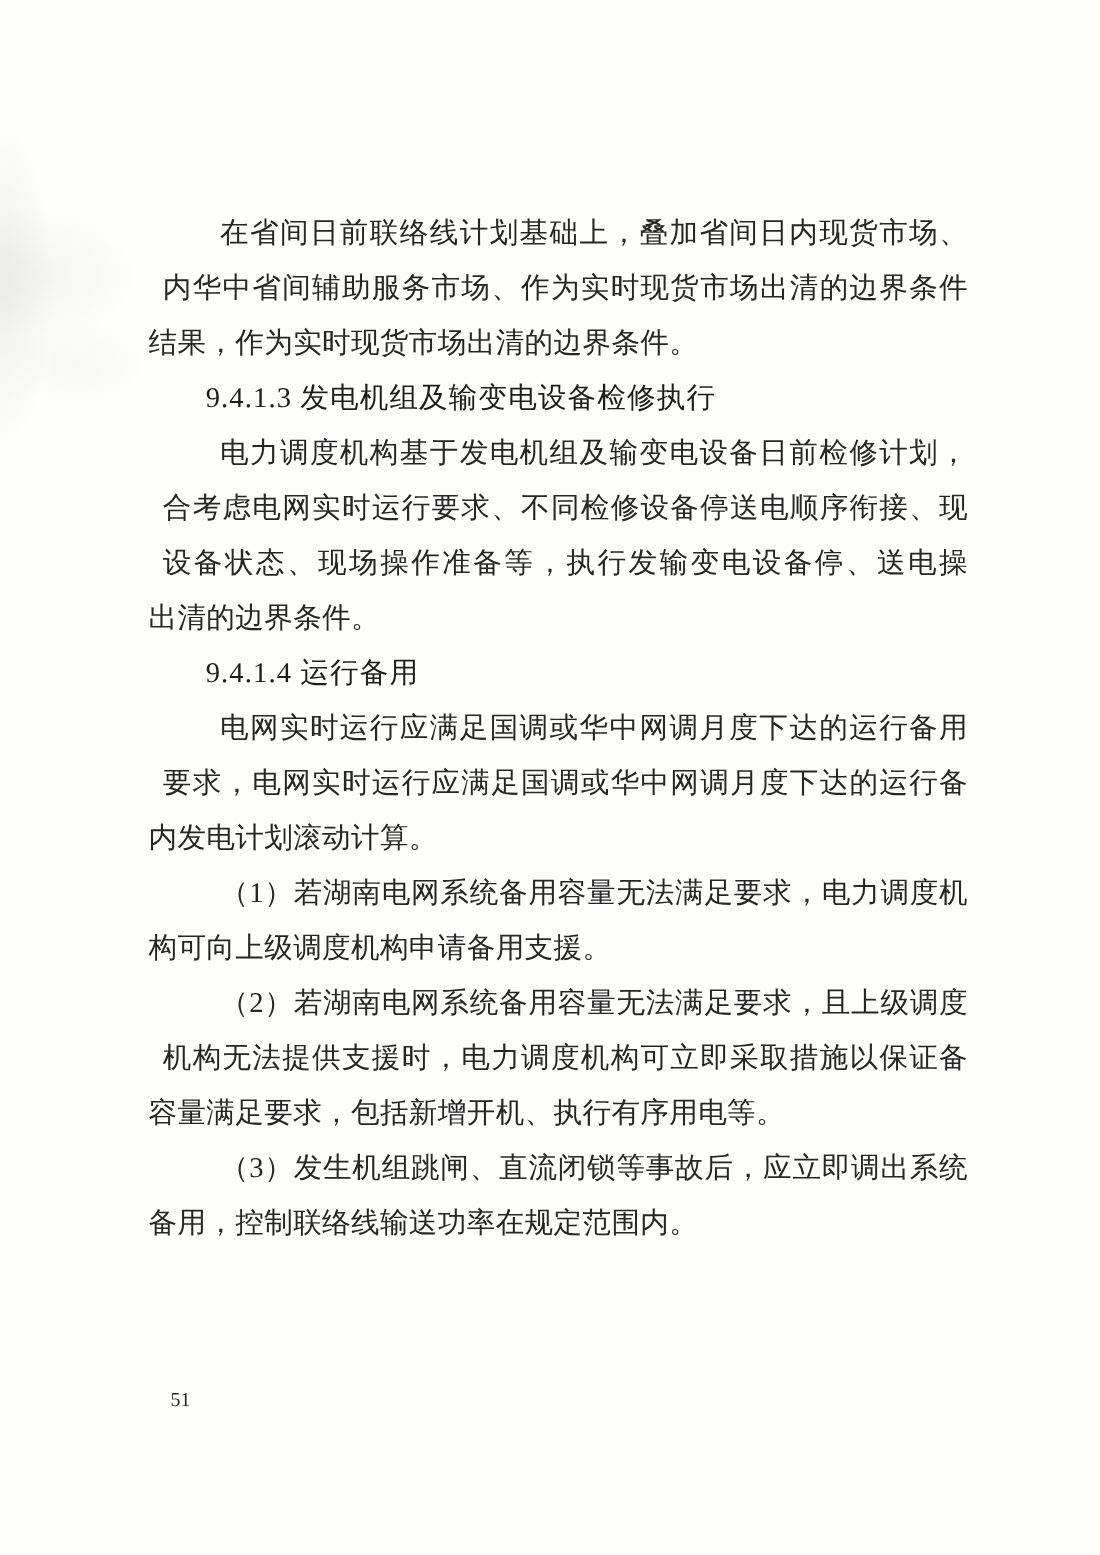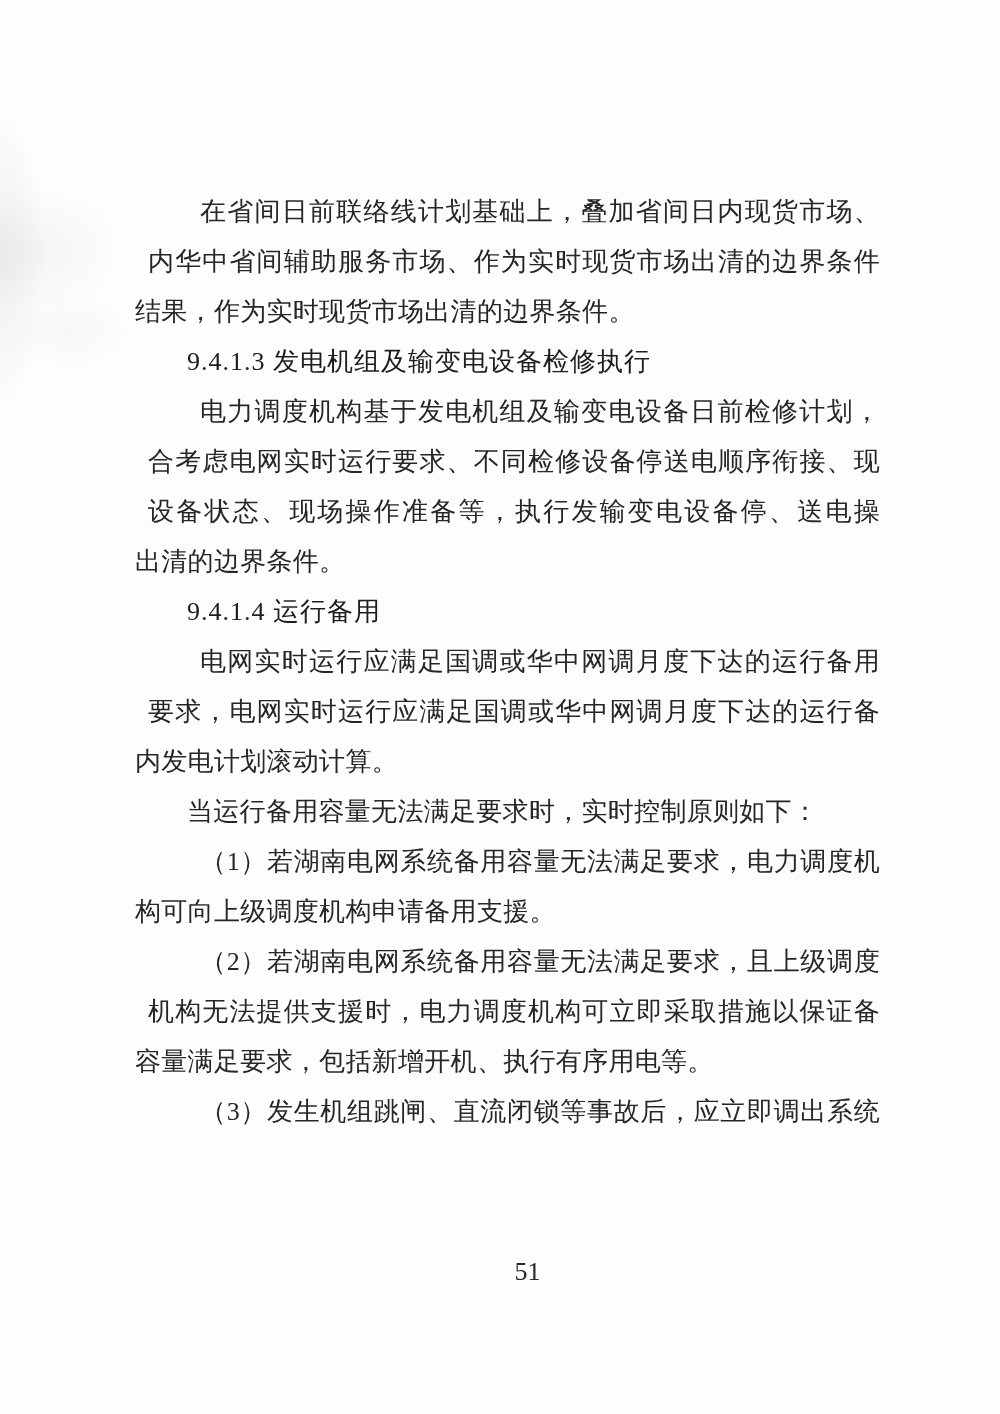--- a/index.html
+++ b/index.html
@@ -52,22 +52,22 @@
     color: #1d1d1d;
     letter-spacing: 1px;
   }
   .page-number {
     position: absolute;
     top: 1250px;
     left: 155px;
     width: 745px;
     height: 44px;
     line-height: 44px;
-    text-align: center;
-    font-size: 26px;
+    text-align: left;
+    font-size: 18px;
     color: #262626;
   }
 </style>
 </head>
 <body>
 
 <div class="page">
   <div class="text-block">
 
     <div class="line indent fill">在省间日前联络线计划基础上，叠加省间日内现货市场、日</div>
@@ -80,27 +80,27 @@
     <div class="line fill">合考虑电网实时运行要求、不同检修设备停送电顺序衔接、现场</div>
     <div class="line fill">设备状态、现场操作准备等，执行发输变电设备停、送电操作，</div>
     <div class="line">出清的边界条件。</div>
 
     <div class="line heading indent">9.4.1.4 运行备用</div>
 
     <div class="line indent fill">电网实时运行应满足国调或华中网调月度下达的运行备用</div>
     <div class="line fill">要求，电网实时运行应满足国调或华中网调月度下达的运行备用</div>
     <div class="line">内发电计划滚动计算。</div>
 
-    <div class="line indent">当运行备用容量无法满足要求时，实时控制原则如下：</div>
 
     <div class="line indent fill">（1）若湖南电网系统备用容量无法满足要求，电力调度机</div>
     <div class="line">构可向上级调度机构申请备用支援。</div>
 
     <div class="line indent fill">（2）若湖南电网系统备用容量无法满足要求，且上级调度</div>
     <div class="line fill">机构无法提供支援时，电力调度机构可立即采取措施以保证备用</div>
     <div class="line">容量满足要求，包括新增开机、执行有序用电等。</div>
 
     <div class="line indent fill">（3）发生机组跳闸、直流闭锁等事故后，应立即调出系统</div>
+    <div class="line">备用，控制联络线输送功率在规定范围内。</div>
 
   </div>
 
   <div class="page-number">51</div>
 </div>
 
 </body></html>

